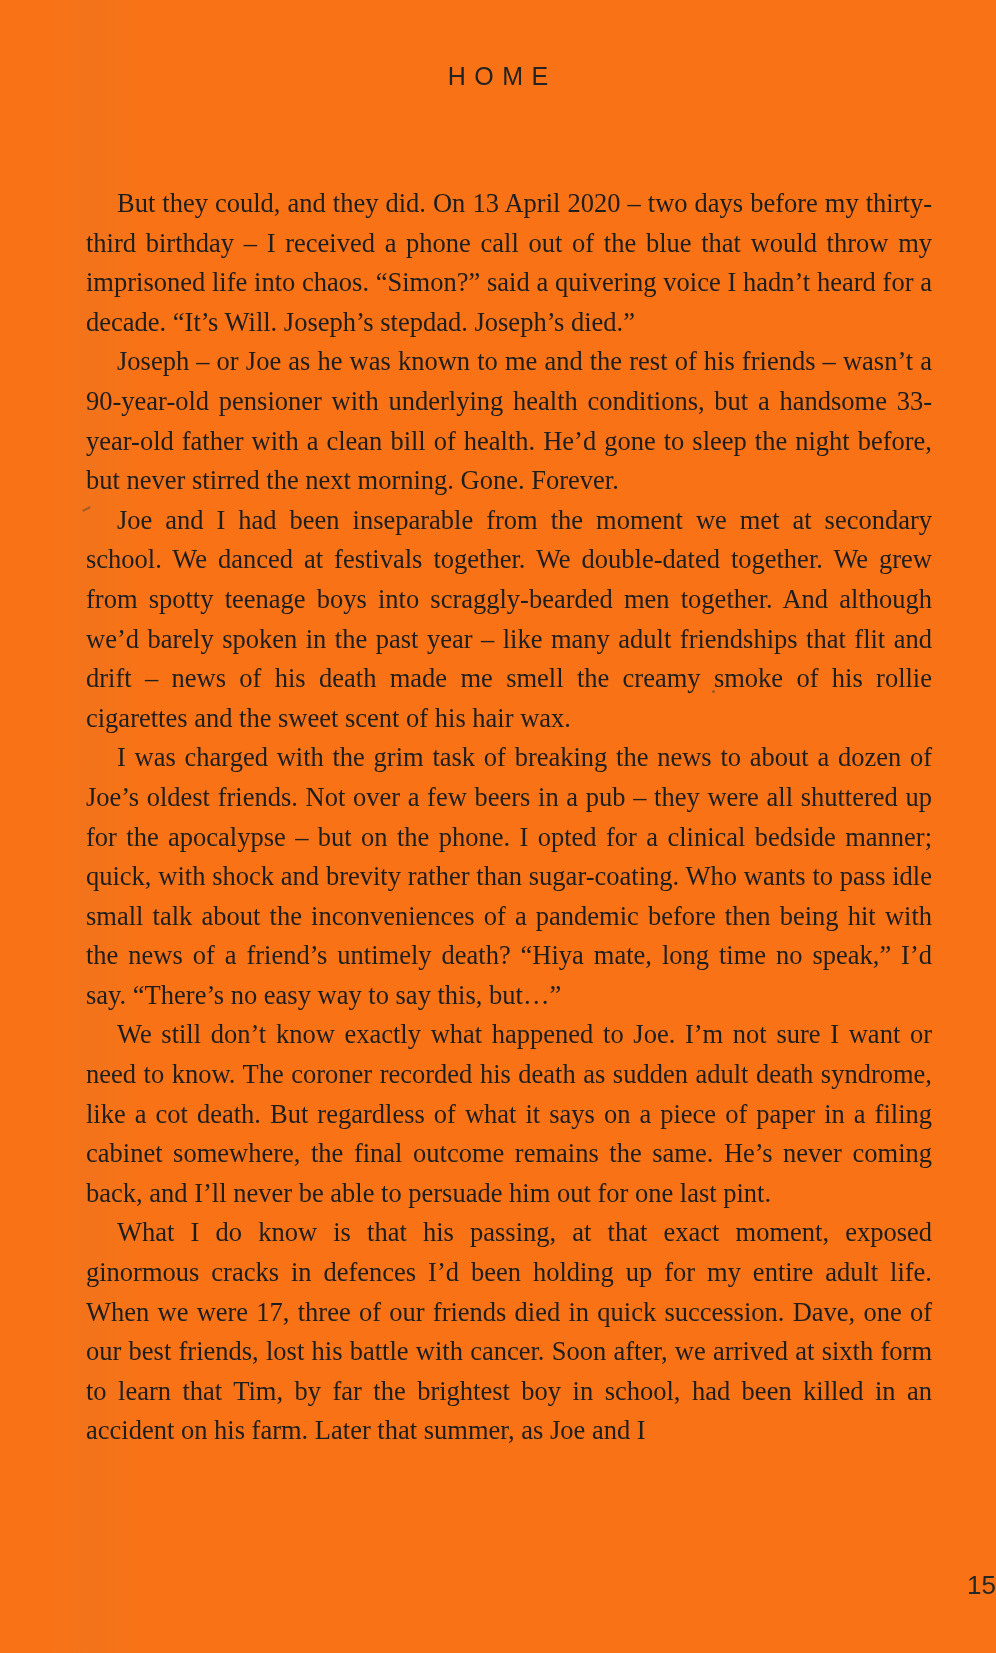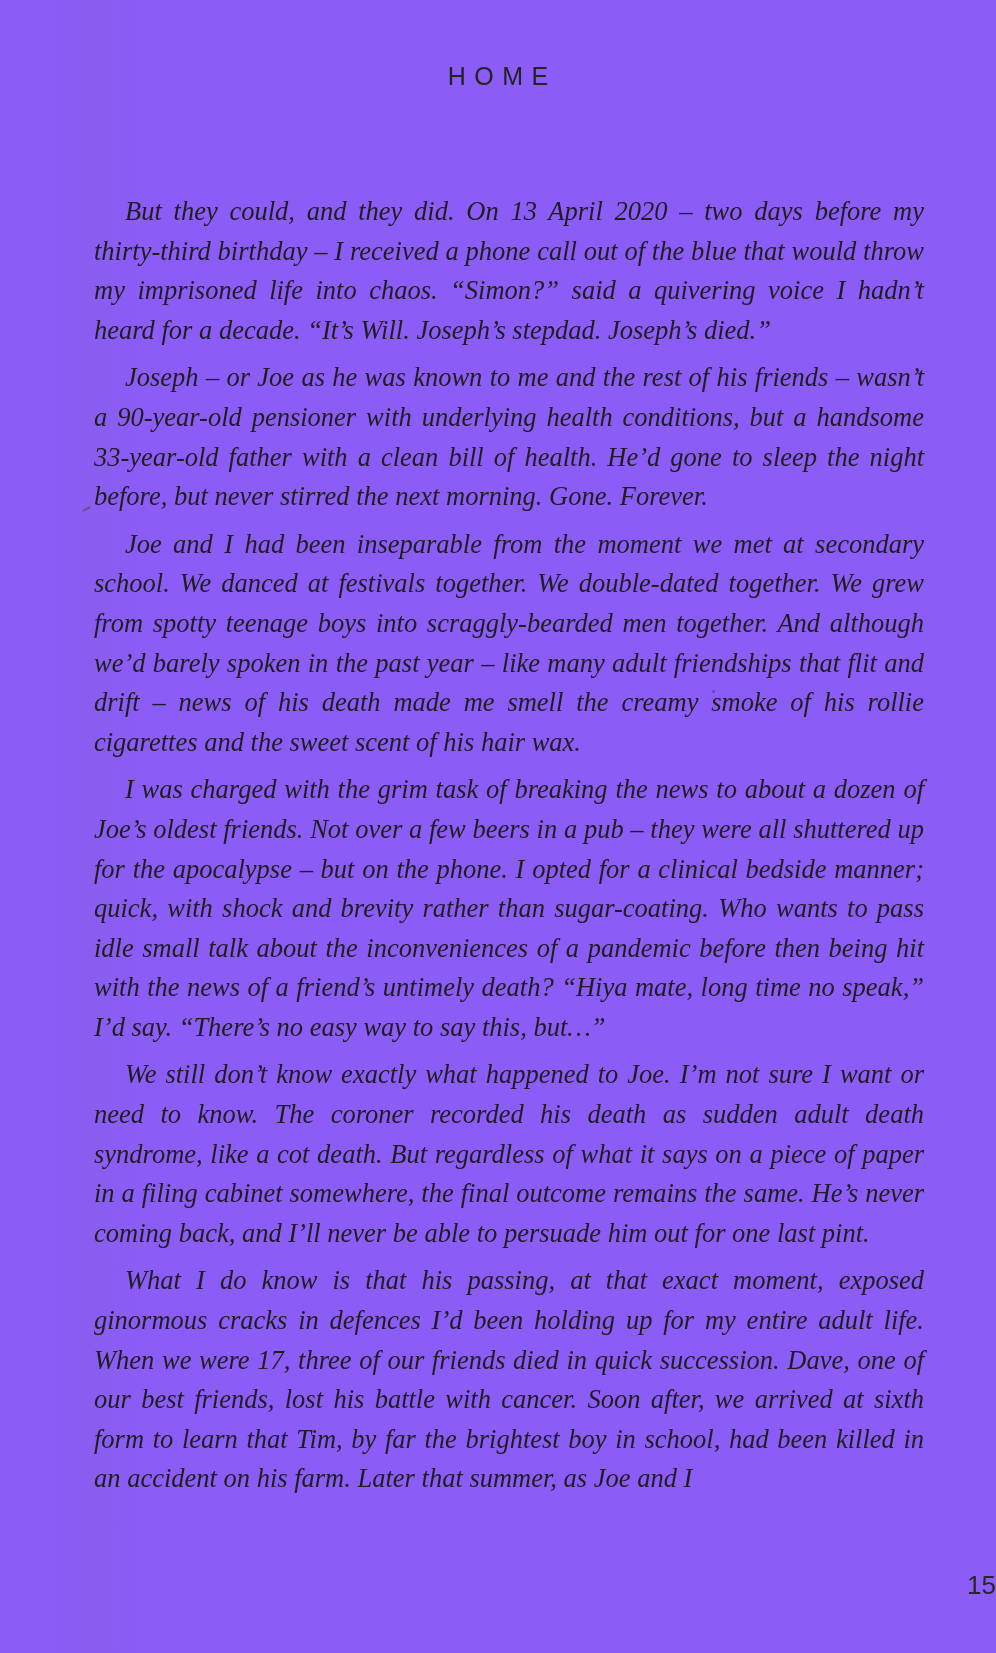--- a/index.html
+++ b/index.html
@@ -4,21 +4,21 @@
 <style>
   html, body {
     margin: 0;
     padding: 0;
     background: #ffffff;
   }
   .page {
     position: relative;
     width: 996px;
     height: 1653px;
-    background: #8b5cf6;
+    background: #f97316;
     overflow: hidden;
     font-family: "Liberation Serif", "DejaVu Serif", serif;
     color: #1e1e1e;
   }
   
   .edge-shade {
     position: absolute;
     left: 52px;
     top: 0;
     width: 86px;
@@ -48,23 +48,22 @@
     top: 184px;
     width: 846px;
     font-size: 26.5px;
     line-height: 39.6px;
     text-align: justify;
     text-justify: inter-word;
     hyphens: none;
     -webkit-hyphens: none;
   }
   .para {
-    margin: 8px;
+    margin: 0;
     text-indent: 31px;
-    font-style: italic;
   }
   .folio {
     position: absolute;
     top: 1570px;
     left: 0;
     width: 100%;
     text-align: right;
     font-family: "Liberation Sans", "DejaVu Sans", sans-serif;
     font-size: 26px;
     color: #272727;

